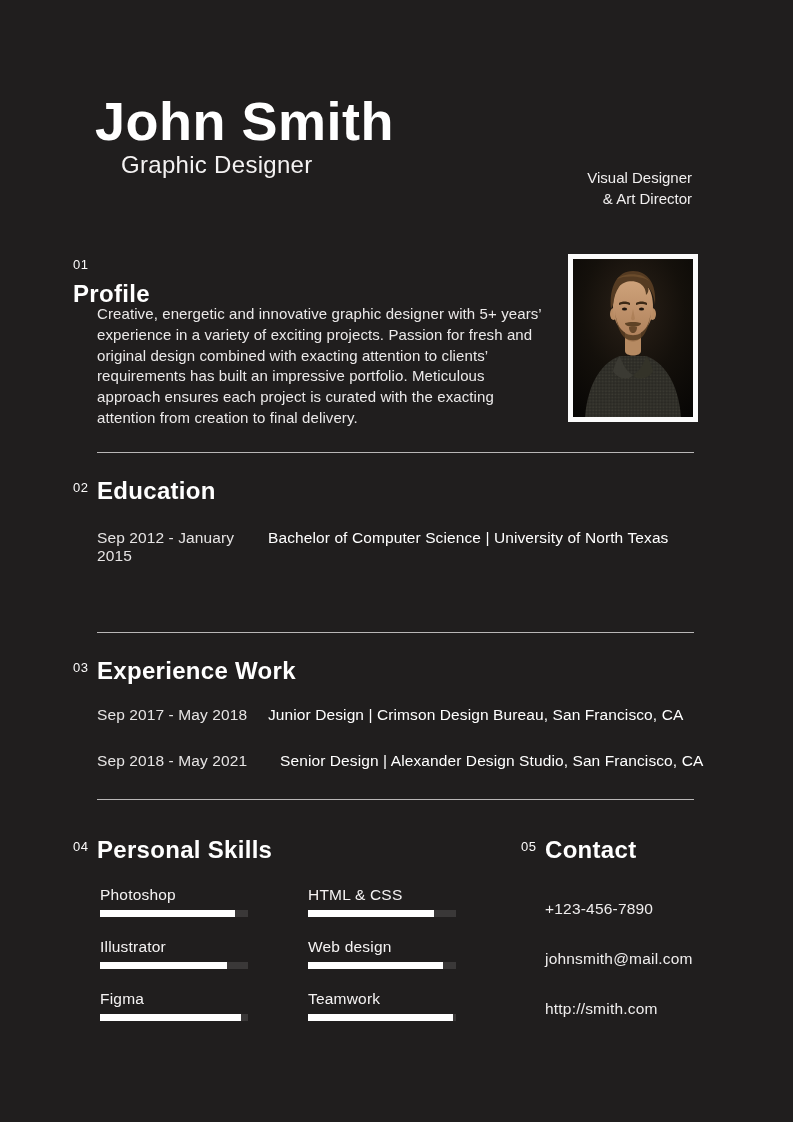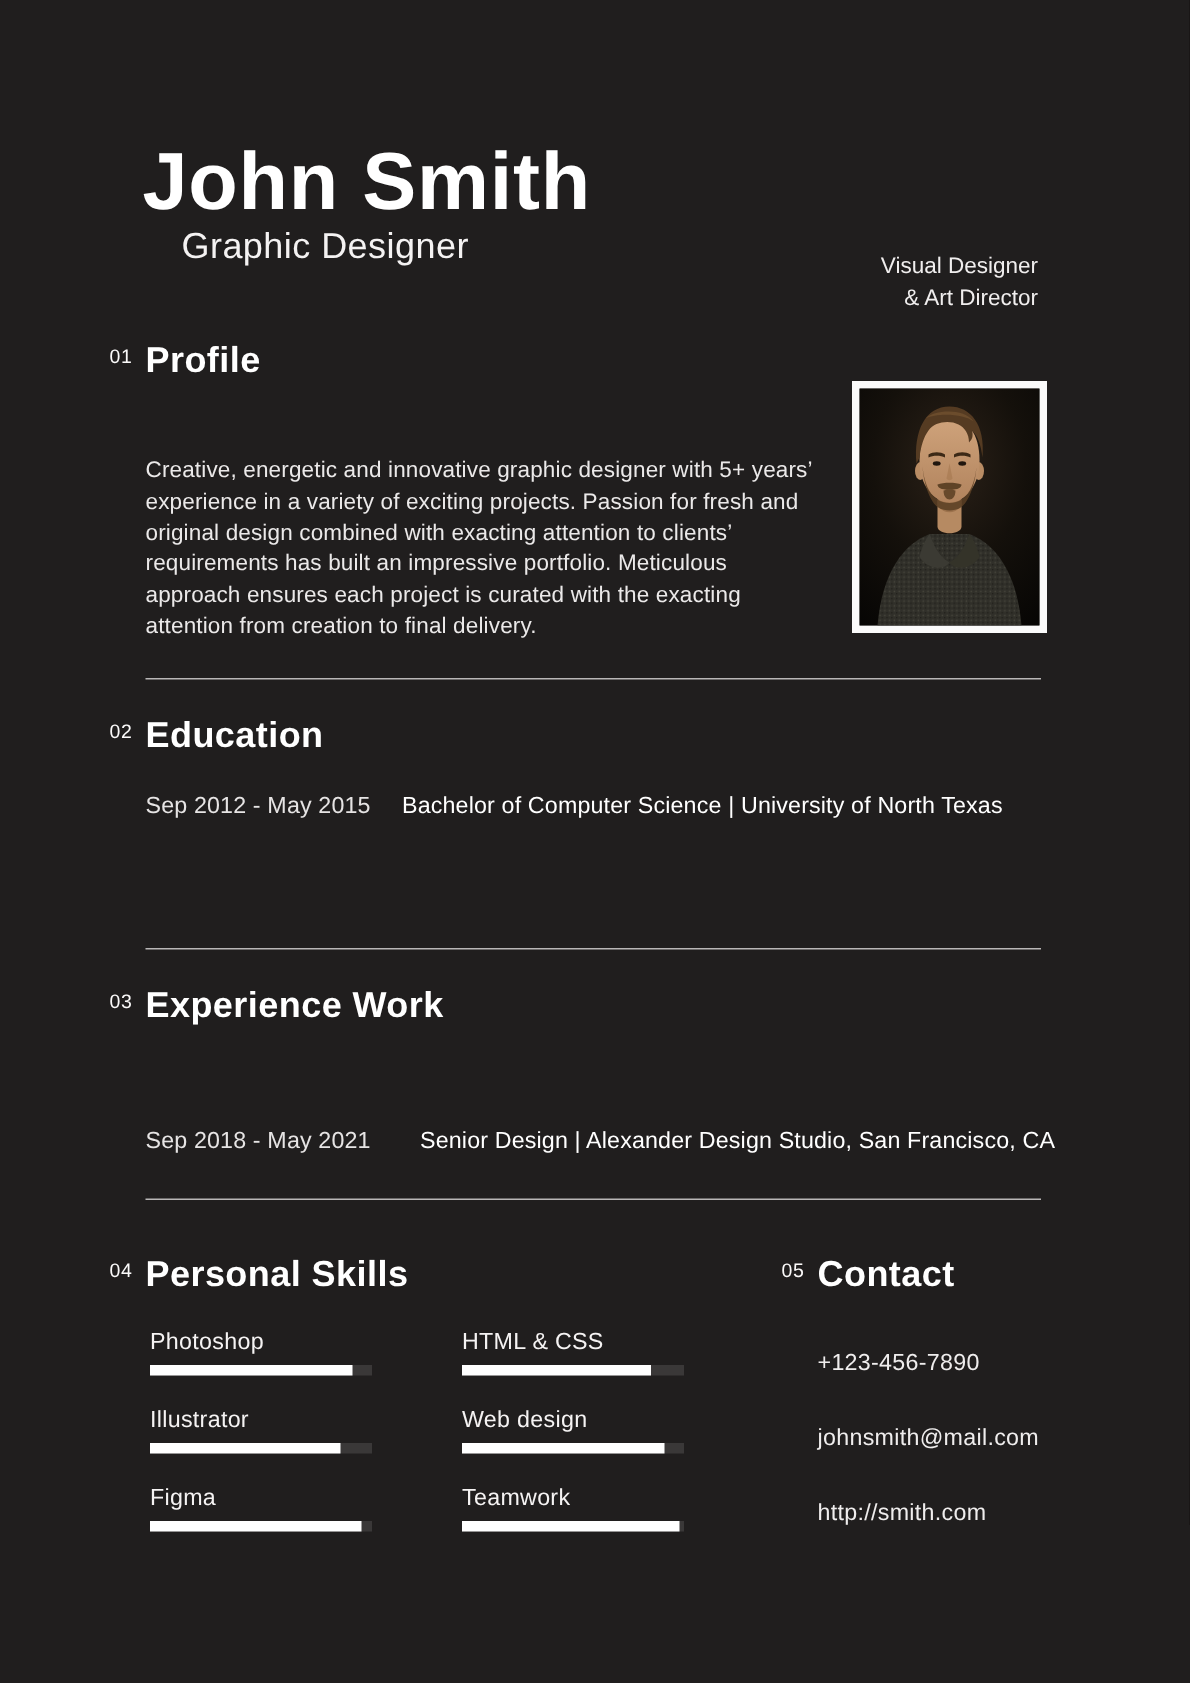--- a/index.html
+++ b/index.html
@@ -8,21 +8,21 @@
     font-family:"Liberation Sans",sans-serif;color:#ffffff;overflow:hidden;
     margin:0 auto;
   }
   .abs{position:absolute;}
   .name{left:95px;top:80px;font-size:54px;font-weight:bold;letter-spacing:0.5px;line-height:1.1;margin-top:12px;}
   .role{left:97px;top:151px;font-size:24px;font-weight:400;color:#f4f2f2;letter-spacing:0.3px;margin-left:24px;}
   .tagline{right:101px;top:167px;font-size:15px;line-height:21px;font-weight:500;text-align:right;color:#f0eeee;}
   .sec-head{display:flex;align-items:flex-start;}
   .sec-num{width:24px;flex:0 0 24px;font-size:13px;font-weight:500;color:#fbfafa;padding-top:2px;letter-spacing:0.5px;}
   .sec-title{font-size:24px;font-weight:bold;letter-spacing:0.3px;margin:0;line-height:1.1;color:#fff;}
-  .profile-head{left:73px;top:228px;}
+  .profile-head{left:73px;top:255px;flex-direction:column;}
   .profile-text{left:97px;top:289px;width:452px;font-size:15px;line-height:20.8px;color:#ebe9e9;letter-spacing:0.1px;}
   .photo-frame{left:568px;top:254px;width:130px;height:168px;border:5px solid #fbfbfb;box-sizing:border-box;background:#0a0806;}
   .photo-frame svg{display:block;width:100%;height:100%;}
   .divider{height:0;border:none;border-top:1px solid #b9b7b7;left:97px;width:597px;margin:0;}
   .hr1{top:452px;} .hr2{top:632px;} .hr3{top:799px;}
   .edu-head{left:73px;top:478px;}
   .exp-head{left:73px;top:658px;}
   .row{display:flex;align-items:baseline;font-size:15.5px;}
   .row .dates{flex:0 0 152px;margin-right:19px;color:#e6e4e4;font-weight:400;letter-spacing:0.1px;}
   .row .details{font-weight:normal;color:#ffffff;letter-spacing:0.1px;white-space:nowrap;}
@@ -101,29 +101,33 @@
     </svg>
   </div>
 
   <hr class="abs divider hr1">
 
   <div class="abs sec-head edu-head">
     <span class="sec-num">02</span>
     <h2 class="sec-title">Education</h2>
   </div>
   <div class="abs row edu-row1">
-    <span class="dates">Sep 2012 - May 2015</span>
+    <span class="dates">Sep 2012 - January 2015</span>
     <span class="details">Bachelor of Computer Science | University of North Texas</span>
   </div>
 
   <hr class="abs divider hr2">
 
   <div class="abs sec-head exp-head">
     <span class="sec-num">03</span>
     <h2 class="sec-title">Experience Work</h2>
+  </div>
+  <div class="abs row exp-row1">
+    <span class="dates">Sep 2017 - May 2018</span>
+    <span class="details">Junior Design | Crimson Design Bureau, San Francisco, CA</span>
   </div>
   <div class="abs row exp-row2">
     <span class="dates">Sep 2018 - May 2021</span>
     <span class="details">Senior Design | Alexander Design Studio, San Francisco, CA</span>
   </div>
 
   <hr class="abs divider hr3">
 
   <div class="abs sec-head skills-head">
     <span class="sec-num">04</span>

